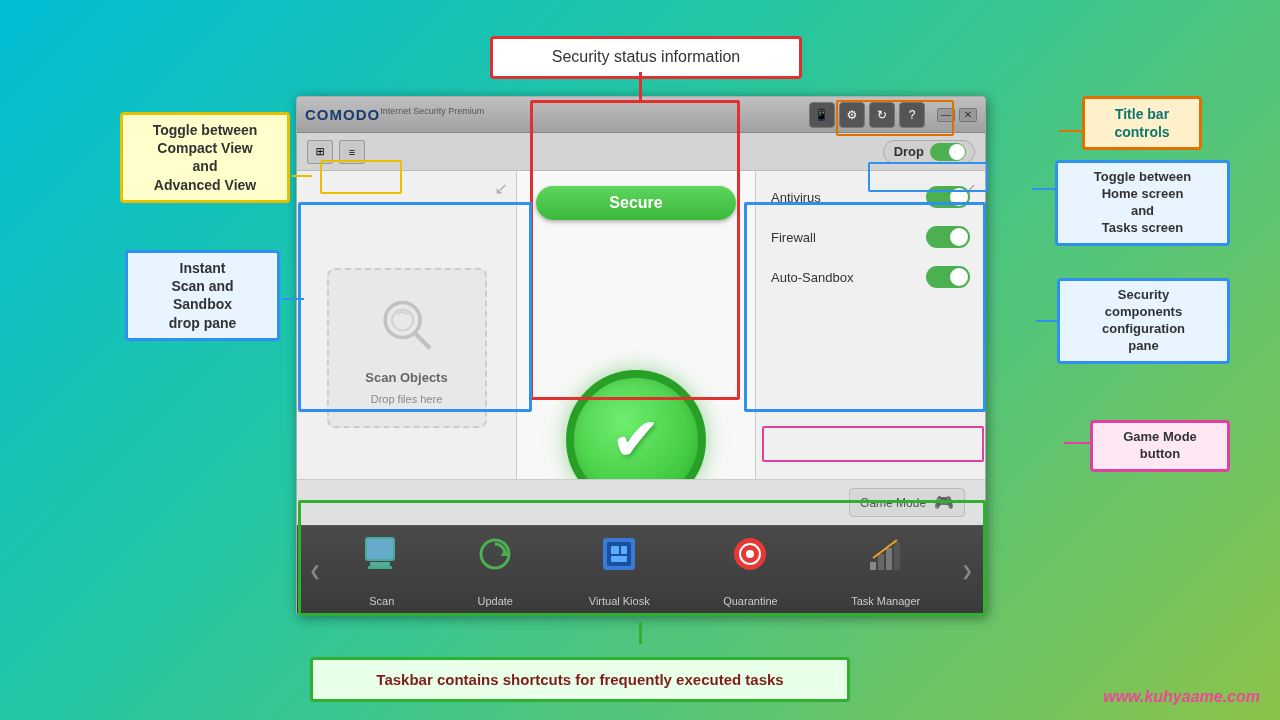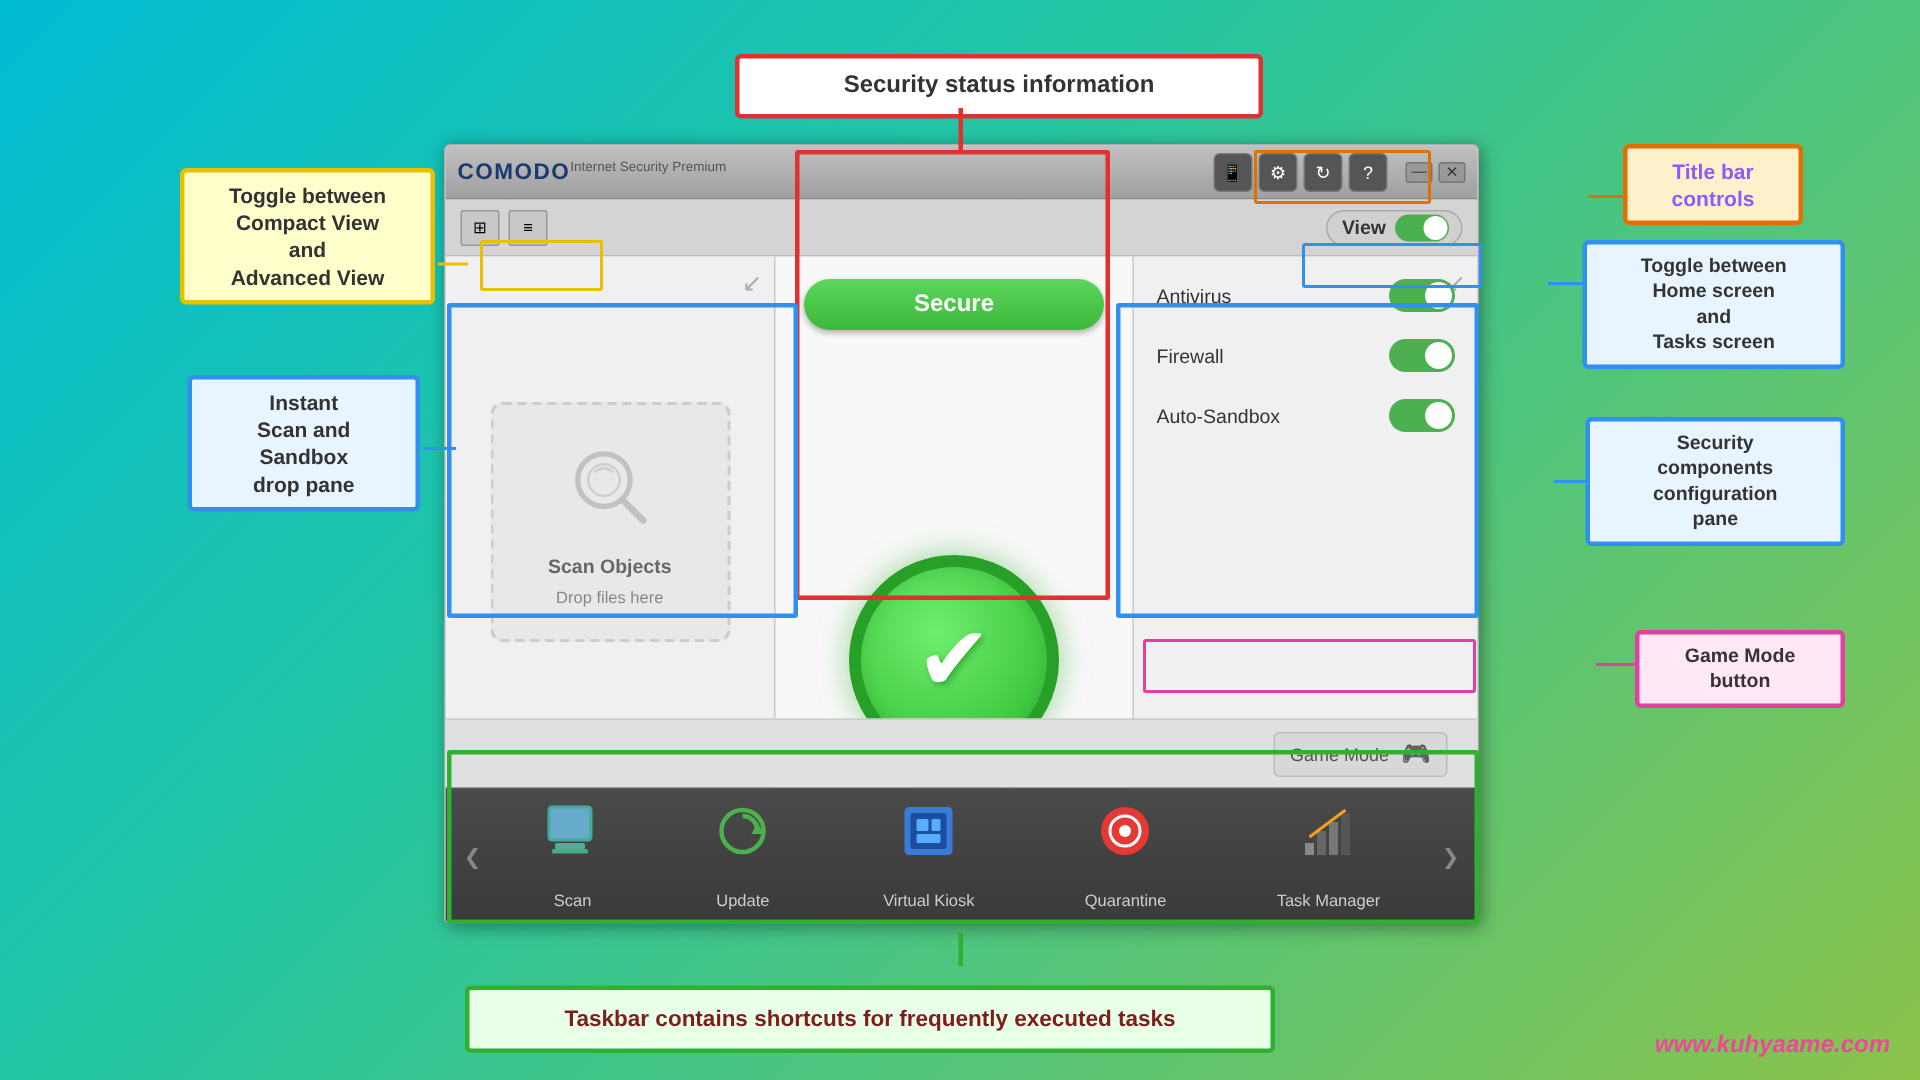--- a/index.html
+++ b/index.html
@@ -388,21 +388,21 @@
       color: #333;
     }
     .callout-blue {
       border-color: #3090f0;
       background: #e8f4ff;
       color: #333;
     }
     .callout-orange {
       border-color: #e07000;
       background: #fff0cc;
-      color: #8b5cf6;
+      color: #0f766e;
     }
     .callout-pink {
       border-color: #e040a0;
       background: #ffe8f4;
       color: #333;
     }
     .callout-green {
       border-color: #30b030;
       background: #e8ffe8;
       color: #7f1d1d;
@@ -455,21 +455,21 @@
       <div class="wc-btn">—</div>
       <div class="wc-btn">✕</div>
     </div>
   </div>
 
   <div class="toolbar-row">
     <div class="view-toggle-btn">⊞</div>
     <div class="view-toggle-btn">≡</div>
     <div class="toolbar-spacer"></div>
     <div class="tasks-toggle">
-      <span class="tasks-label">View</span>
+      <span class="tasks-label">Drop</span>
       <div class="tasks-slider">
         <div class="tasks-slider-thumb"></div>
       </div>
     </div>
   </div>
 
   <div class="main-content">
 
     <div class="scan-pane">
       <span class="pane-corner-icon">↙</span>
@@ -579,21 +579,21 @@
               <polyline points="7,24 15,18 23,12 31,6" fill="none" stroke="#f0a020" stroke-width="2"></polyline>
             </svg>
         </div>
         <span class="taskbar-item-label">Task Manager</span>
       </div>
     </div>
     <div class="taskbar-arrow">❯</div>
   </div>
 </div>
 
-<div class="callout callout-red" style="top:36px; left:490px; width:352px; border-width:3px; font-size:16px; font-weight:bold; padding:8px 12px;">
+<div class="callout callout-red" style="top:36px; left:490px; width:312px; border-width:3px; font-size:16px; font-weight:normal; padding:8px 12px;">
   <span>Security status information</span>
 </div>
 
 <div style="position:absolute; left:639px; top:72px; width:3px; height:28px; background:#e03030;"></div>
 
 <div class="callout callout-yellow" style="top:112px; left:120px; width:170px; font-size:14px;">
   <span>Toggle between<br>Compact View<br>and<br>Advanced View</span>
 </div>
 
 <div style="position:absolute; top:175px; left:292px; width:20px; height:2px; background:#e8c000;"></div>

